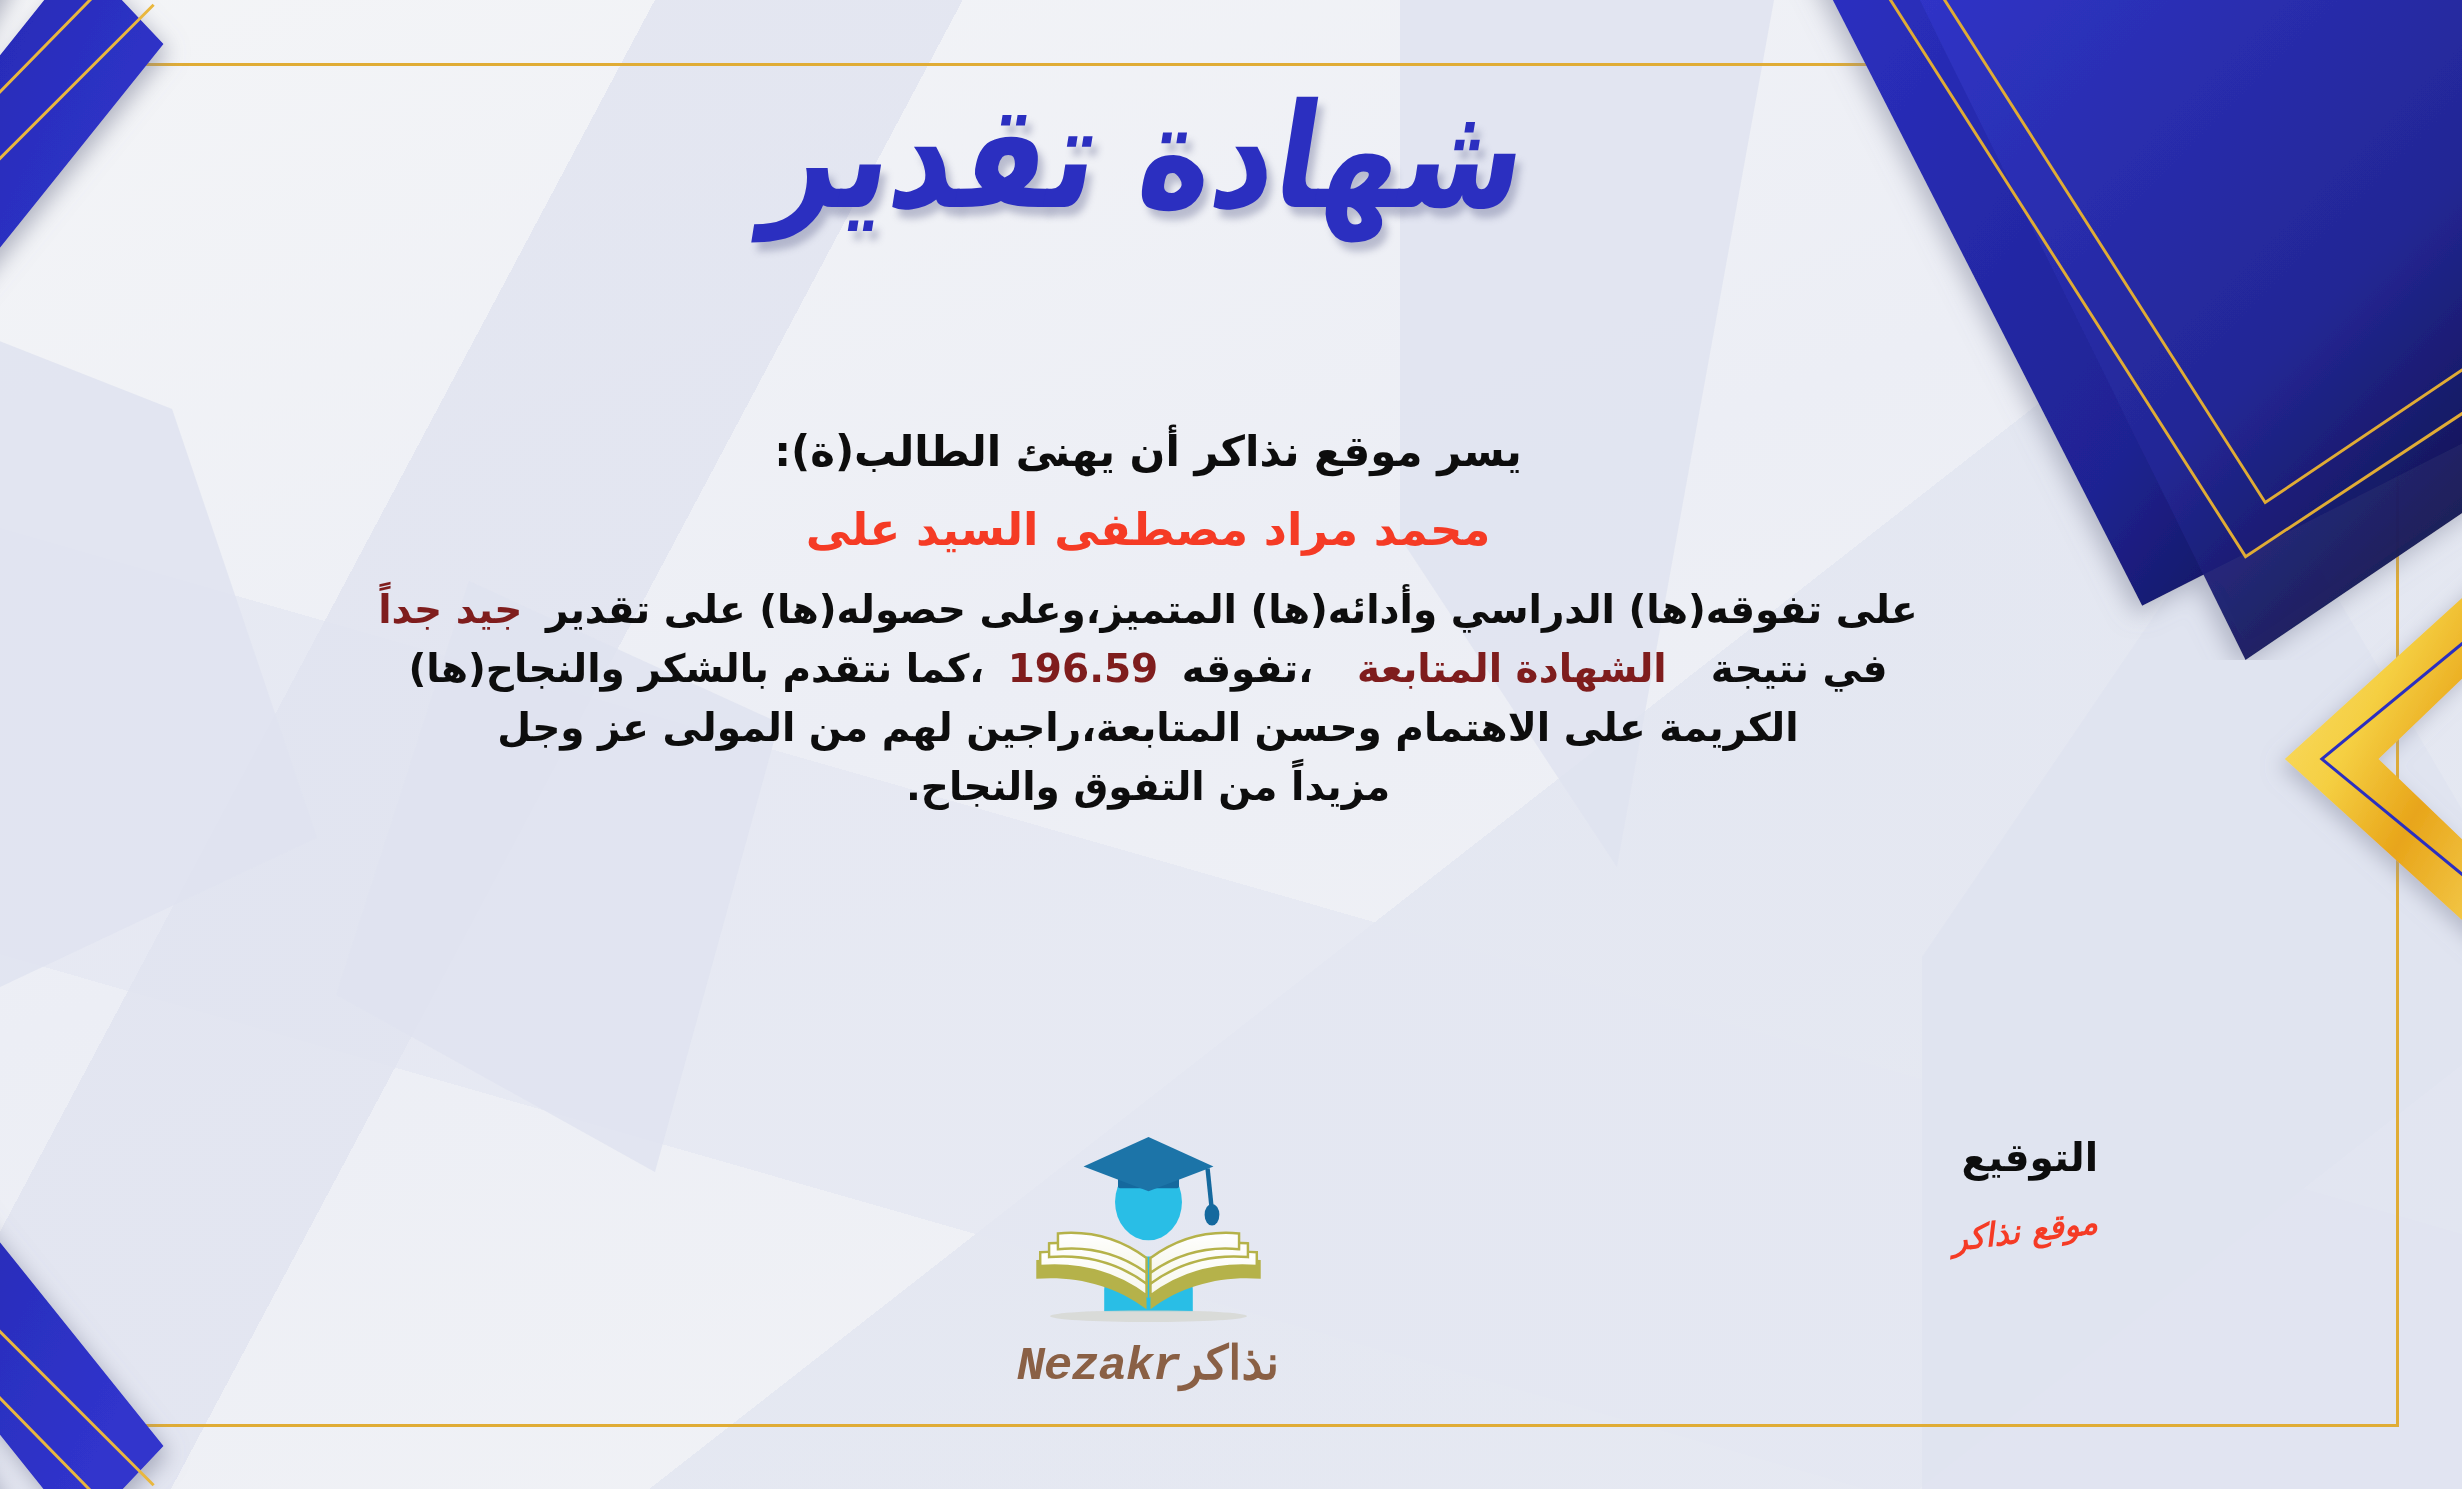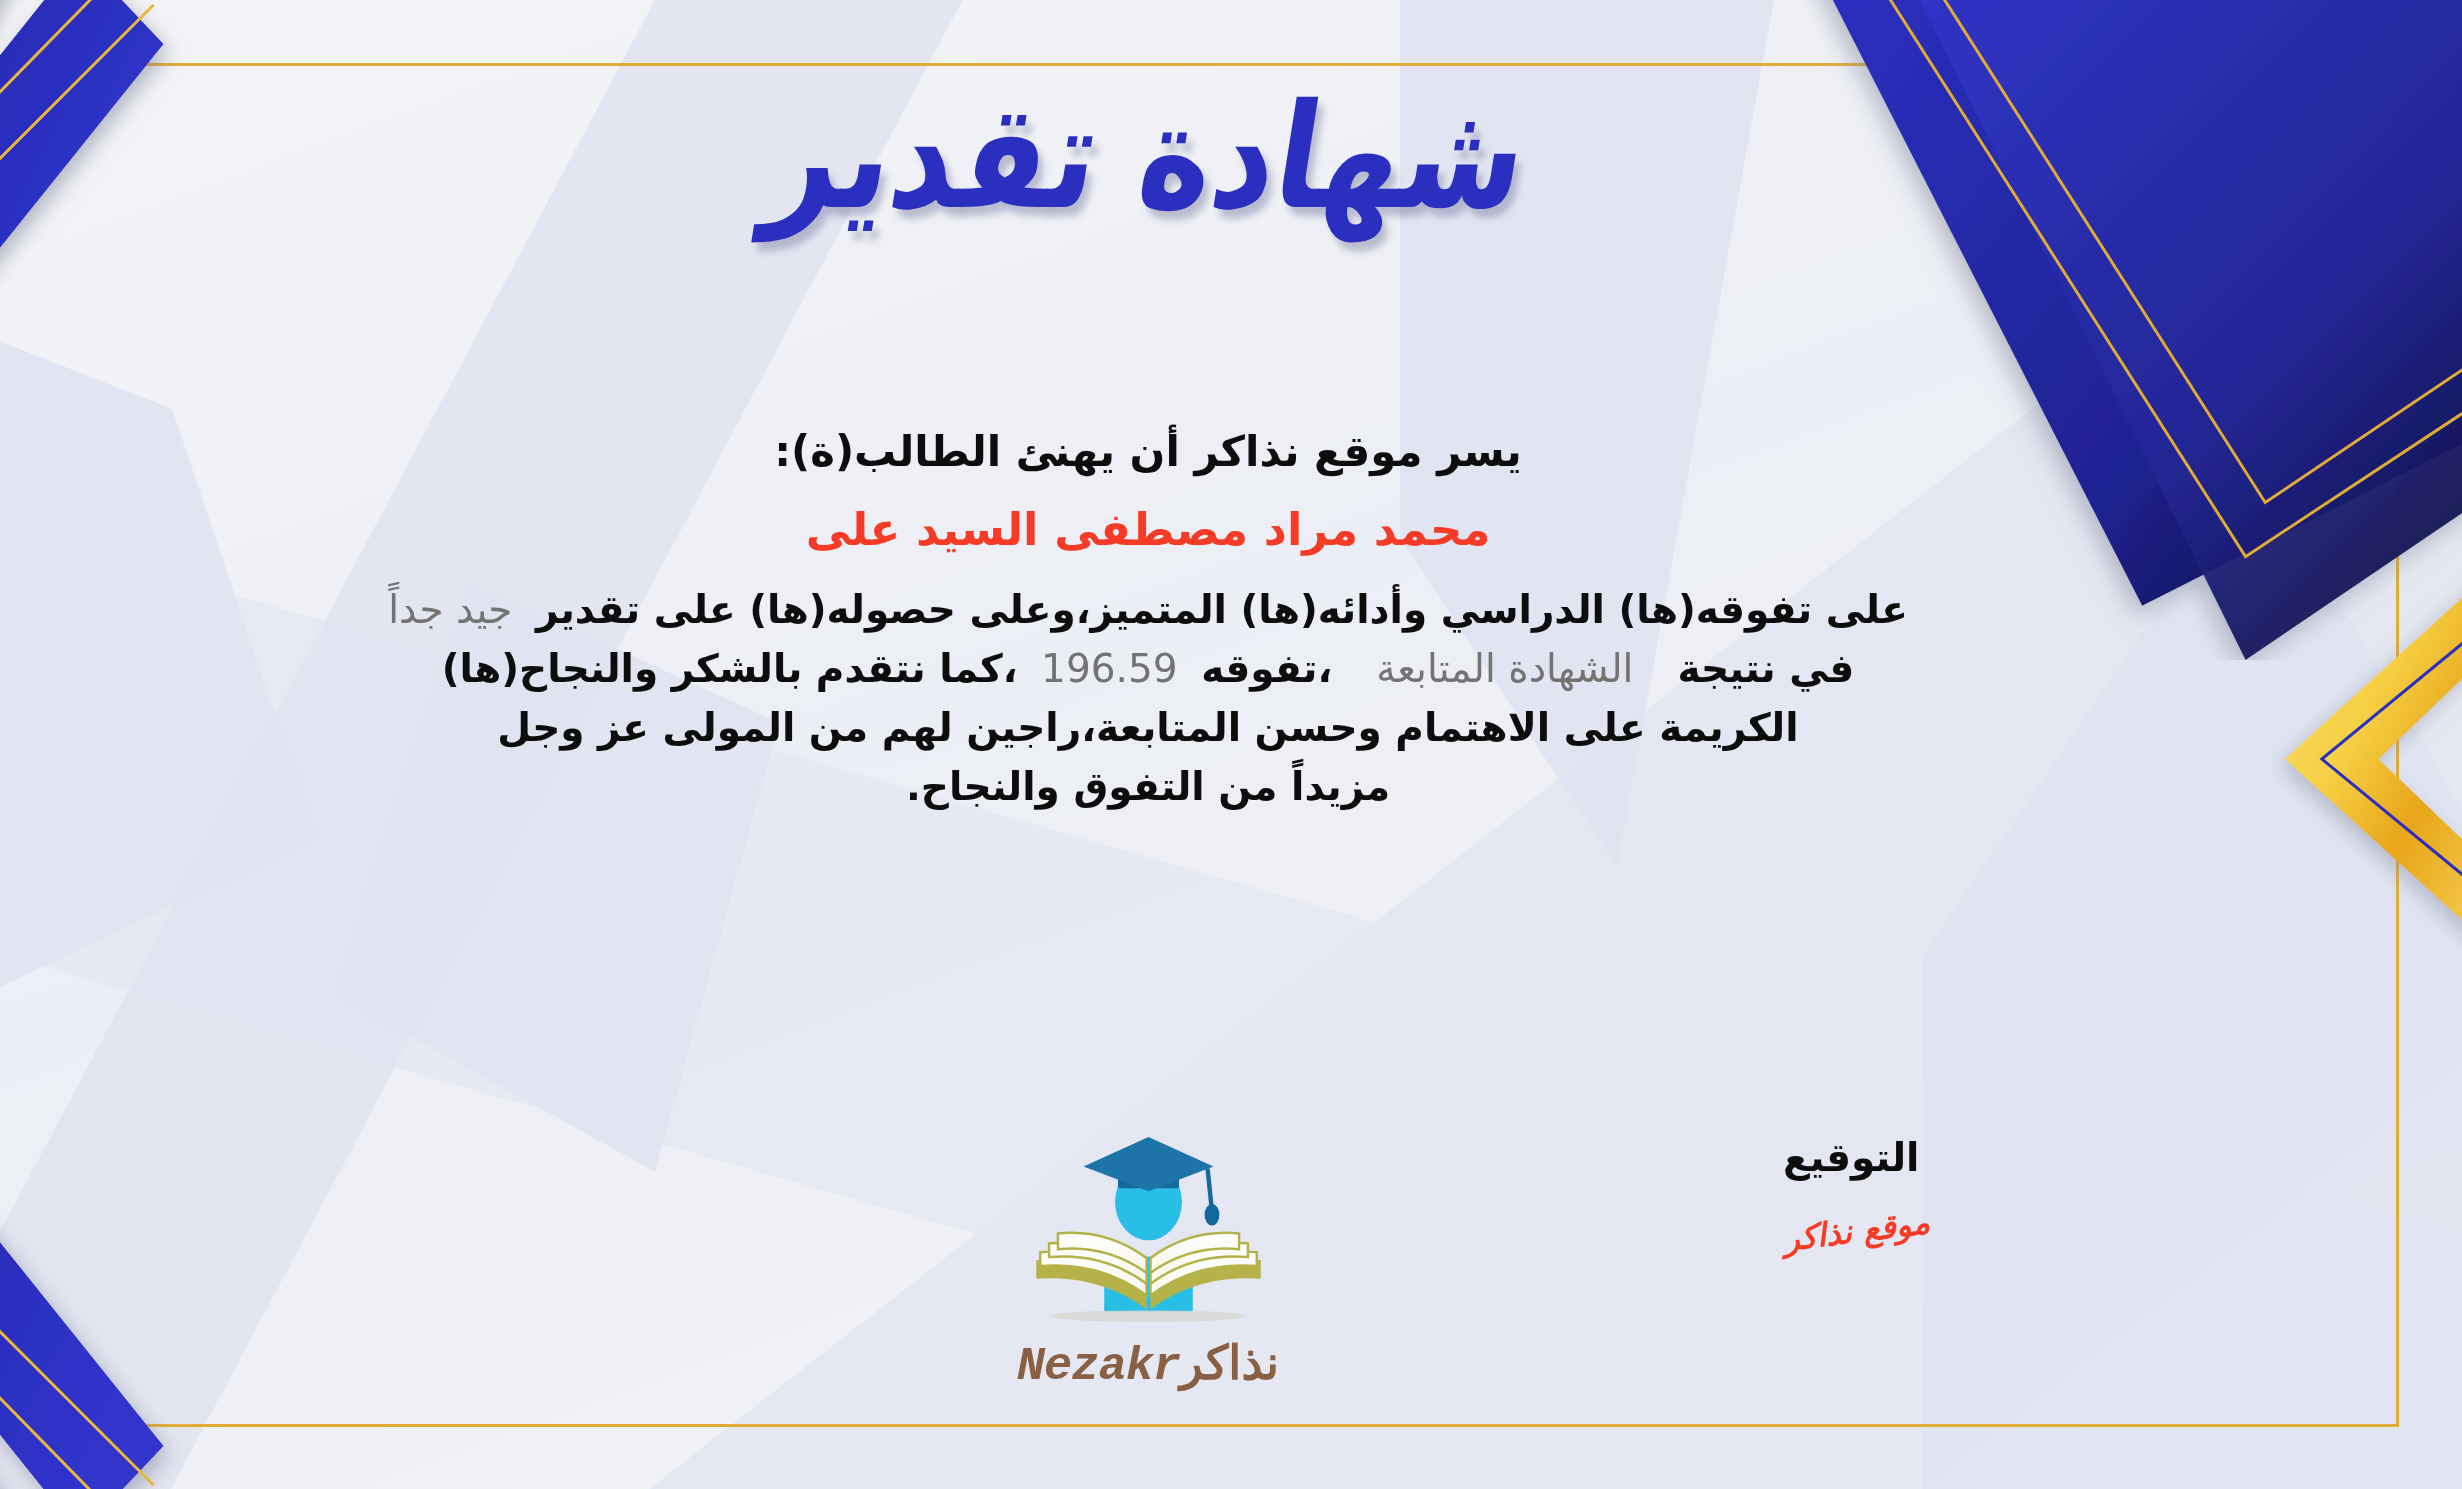--- a/index.html
+++ b/index.html
@@ -105,33 +105,33 @@
   }
   .line-intro { font-size: 42px; margin-bottom: 19.7px; }
   .line-name {
     font-size: 45px;
     font-weight: 700;
     color: #f53b25;
     margin-bottom: 23.6px;
   }
   .line-body { font-size: 39px; }
   .hl-red {
-    color: #737373;
-    font-weight: 400;
+    color: #7f1d1d;
+    font-weight: 700;
   }
   .gap-s { display: inline-block; width: 23.6px; }
   .gap-m { display: inline-block; width: 44px; }
 
   
   .sign-block {
     position: absolute;
     right: 364px;
     top: 1138px;
     width: 315px;
-    text-align: left;
+    text-align: right;
     direction: rtl;
   }
   .sign-label {
     font-size: 39px;
     font-weight: 700;
     color: #0d0d0d;
     line-height: 1;
   }
   .sign-script {
     margin-top: 34px;

